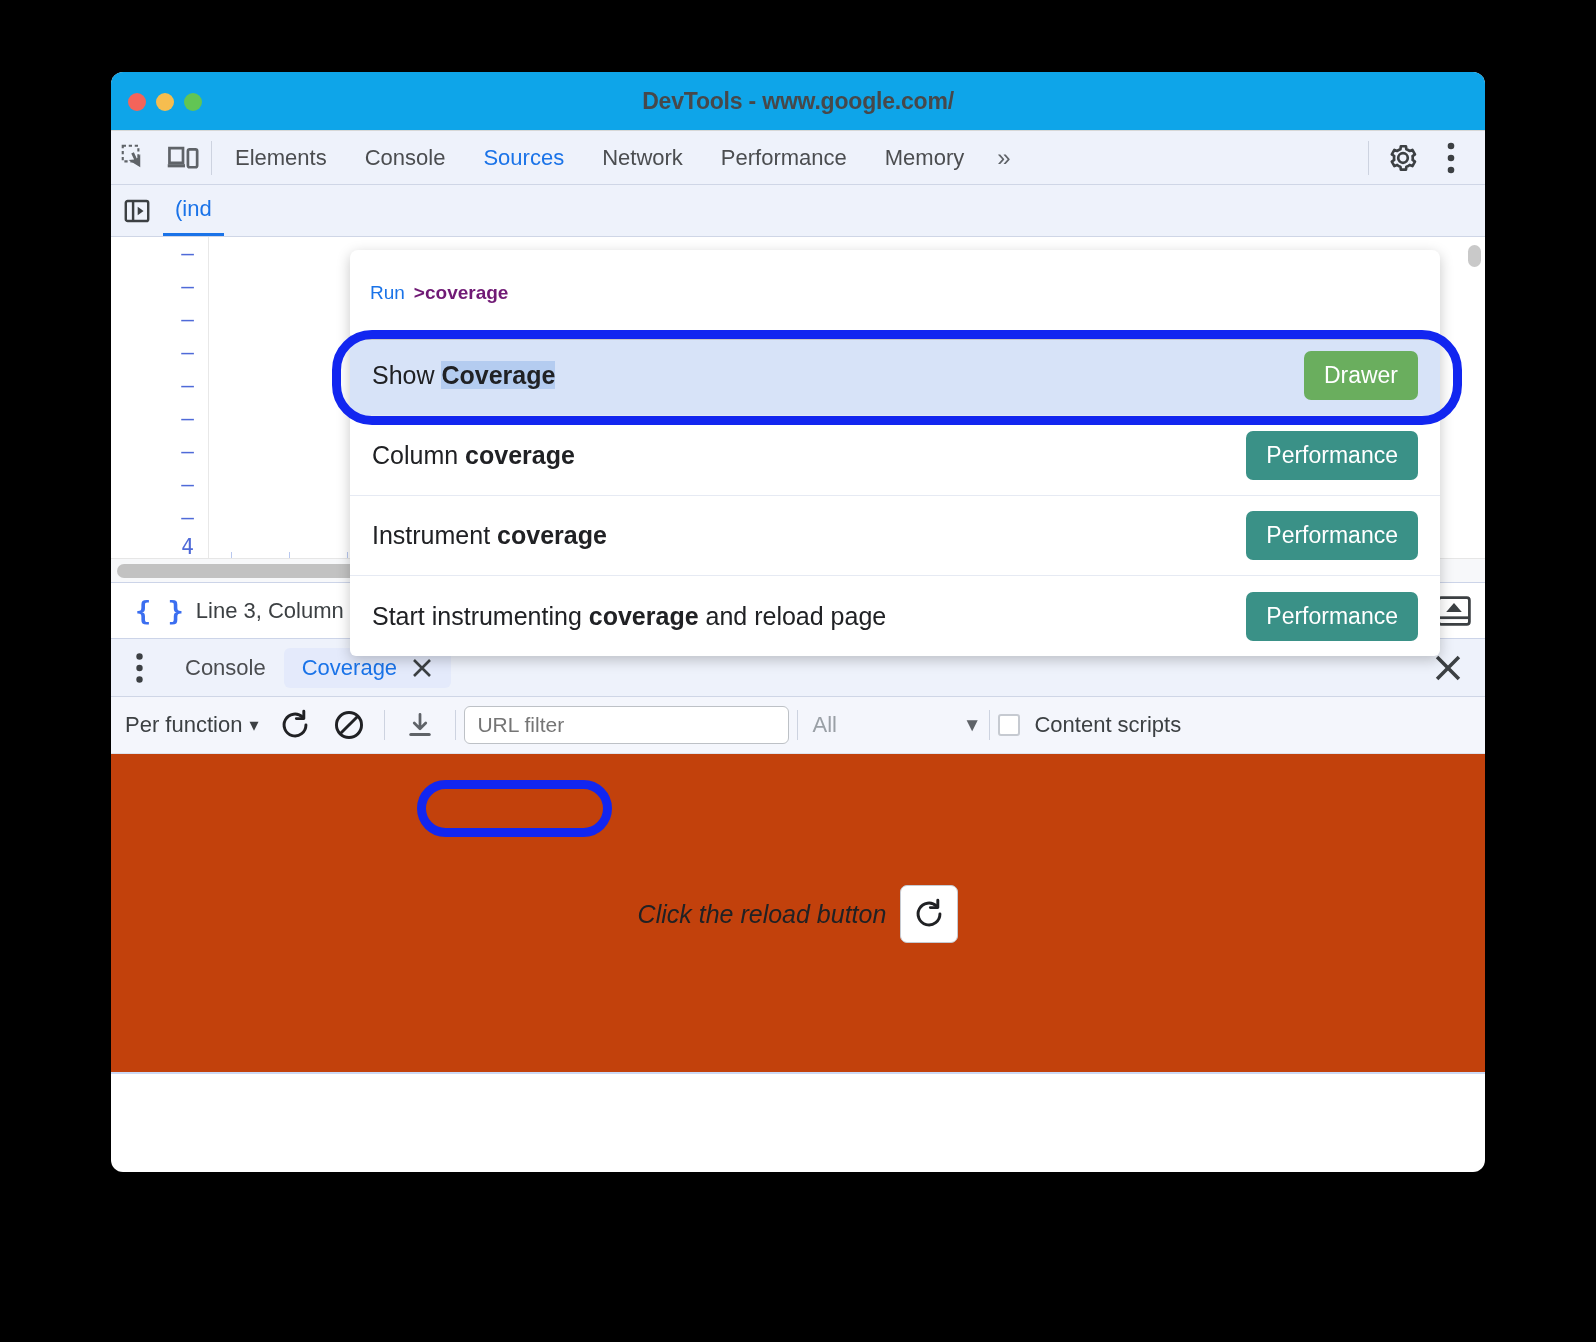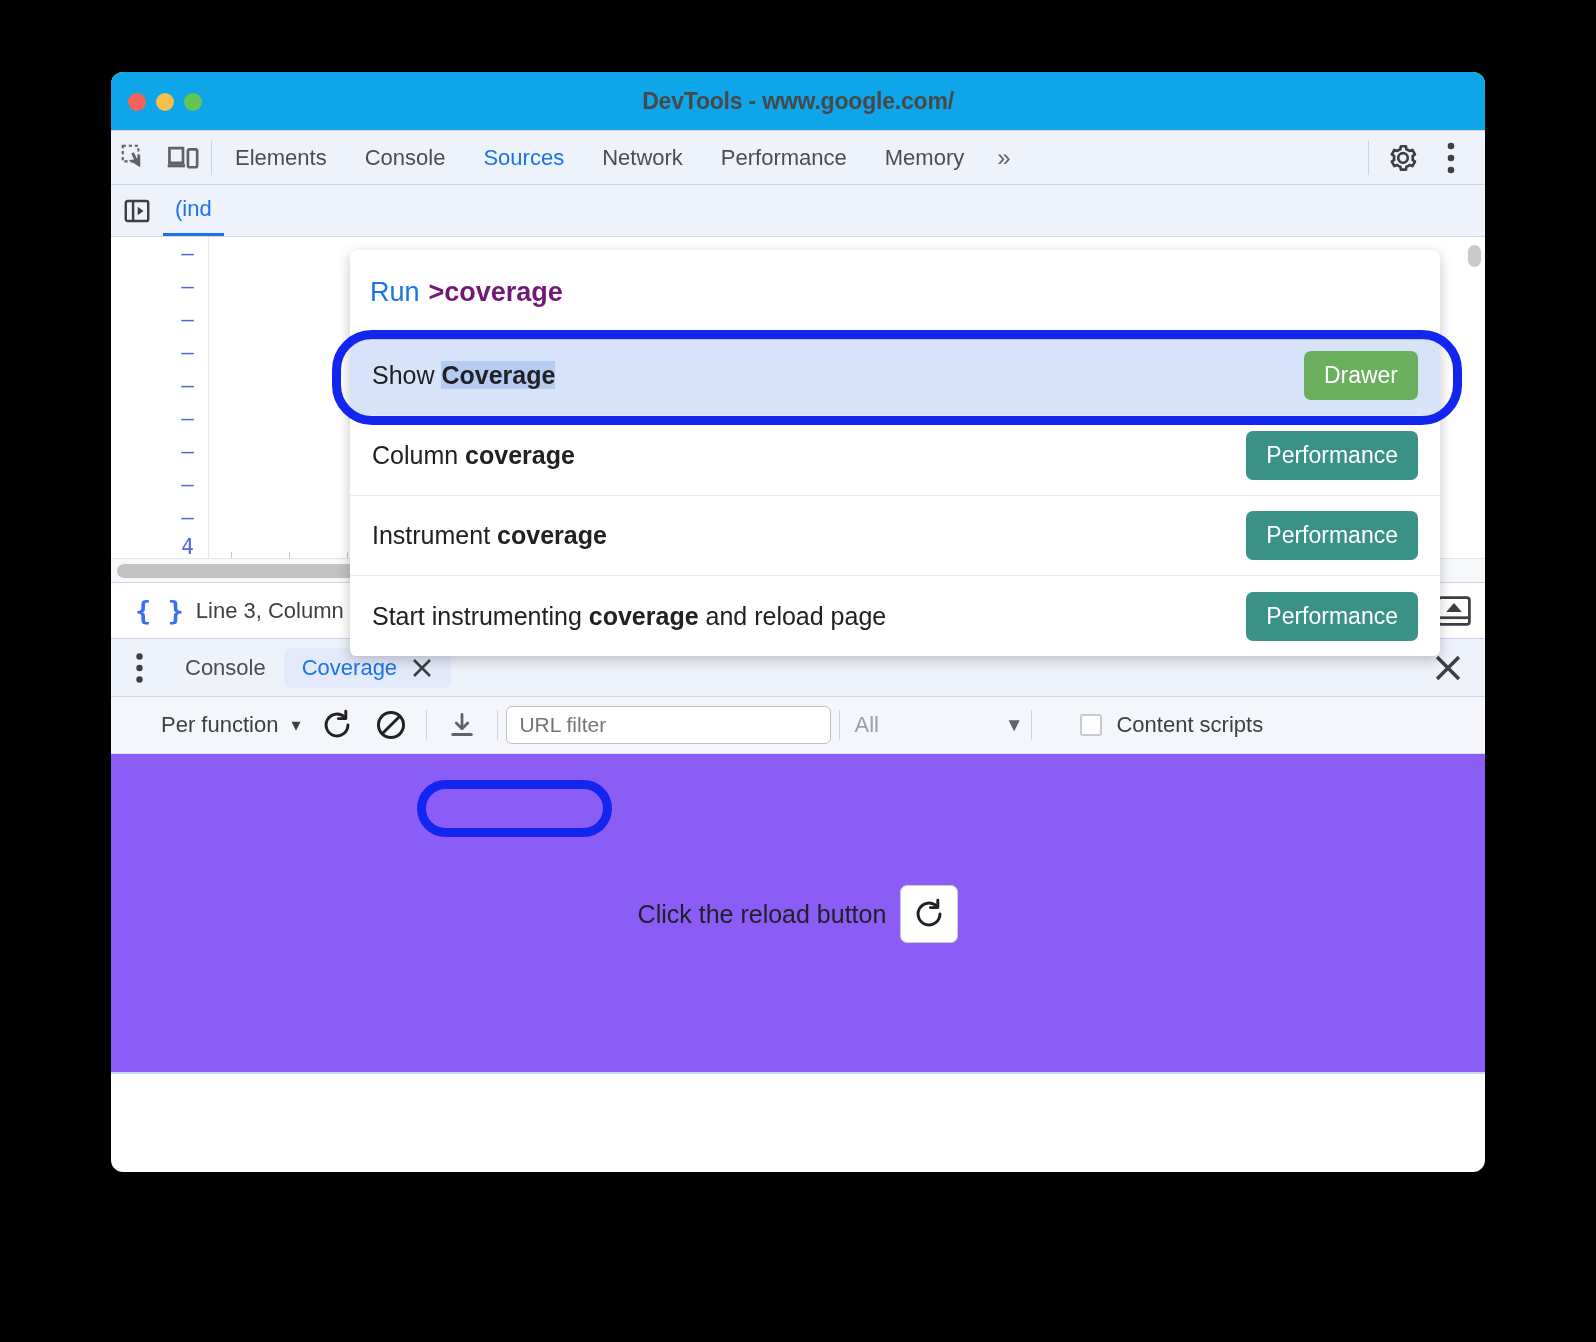--- a/index.html
+++ b/index.html
@@ -155,43 +155,43 @@
   #drawer-close { position: absolute; right: 22px; cursor: pointer; }
 
   
   #cov-toolbar {
     position: relative; height: 57px;
     background: #f4f6fc;
     border-bottom: 1px solid #dfe3ed;
     display: flex; align-items: center; padding: 0 14px; gap: 0;
   }
   #granularity {
-    display: flex; align-items: center; gap: 13px;
-    font-size: 22px; color: #3c4043; cursor: pointer; padding-right: 10px; margin-left: 36px;
+    display: flex; align-items: center; gap: 7px;
+    font-size: 22px; color: #3c4043; cursor: pointer; padding-right: 10px;
   }
   .tbtn { width: 54px; height: 44px; display:flex; align-items:center; justify-content:center; cursor:pointer; }
   .tdiv { width: 1px; height: 30px; background: #cdd3e0; margin: 0 8px; }
   #url-filter {
     width: 325px; height: 38px;
     border: 1px solid #bdc1c6; border-radius: 6px;
     background: #ffffff; font-size: 21px; color: #9aa0a6;
     padding: 0 12px; font-family: "Liberation Sans", sans-serif;
   }
   #type-select {
     display: flex; align-items: center; justify-content: space-between;
     width: 175px; font-size: 22px; color: #9aa0a6; cursor: pointer; padding-left: 6px;
   }
-  #content-scripts { display: flex; align-items: center; gap: 14px; cursor: pointer; margin-left: 40px; }
+  #content-scripts { display: flex; align-items: center; gap: 14px; cursor: pointer; }
   #cs-box { width: 22px; height: 22px; border: 2px solid #c6cad1; border-radius: 3px; background: #fff; }
   #cs-label { font-size: 22px; color: #3c4043; }
 
   
   #cov-body {
-    position: relative; height: 320px; background: #8b5cf6;
-    display: flex; align-items: center; justify-content: center;
+    position: relative; height: 320px; background: #c2410c;
+    display: flex; align-items: center; justify-content: center; font-style: italic;
   }
   #empty-msg {
     display: flex; align-items: center; gap: 14px;
     font-size: 25px; color: #202124;
   }
   #reload-chip {
     width: 58px; height: 58px; border: 1px solid #c6cad1; border-radius: 7px;
     display: flex; align-items: center; justify-content: center; background: #fff;
     cursor: pointer;
   }
@@ -206,21 +206,21 @@
     left: 239px; top: 178px;
     width: 1090px;
     background: #ffffff;
     border-radius: 8px 8px 6px 6px;
     box-shadow: 0 4px 14px rgba(0,0,0,0.22);
     overflow: hidden;
     z-index: 50;
   }
   #palette-query {
     height: 86px; display: flex; align-items: center;
-    padding: 0 20px; font-size: 27px;
+    padding: 0 20px; font-size: 19px;
     border-bottom: 1px solid #e2e5ea;
   }
   #q-run { color: #1a73e8; margin-right: 9px; }
   #q-text { color: #701a75; font-weight: bold; }
   .p-row {
     position: relative;
     height: 80px; display: flex; align-items: center;
     padding: 0 22px;
     border-bottom: 1px solid #e6eaf3;
   }

